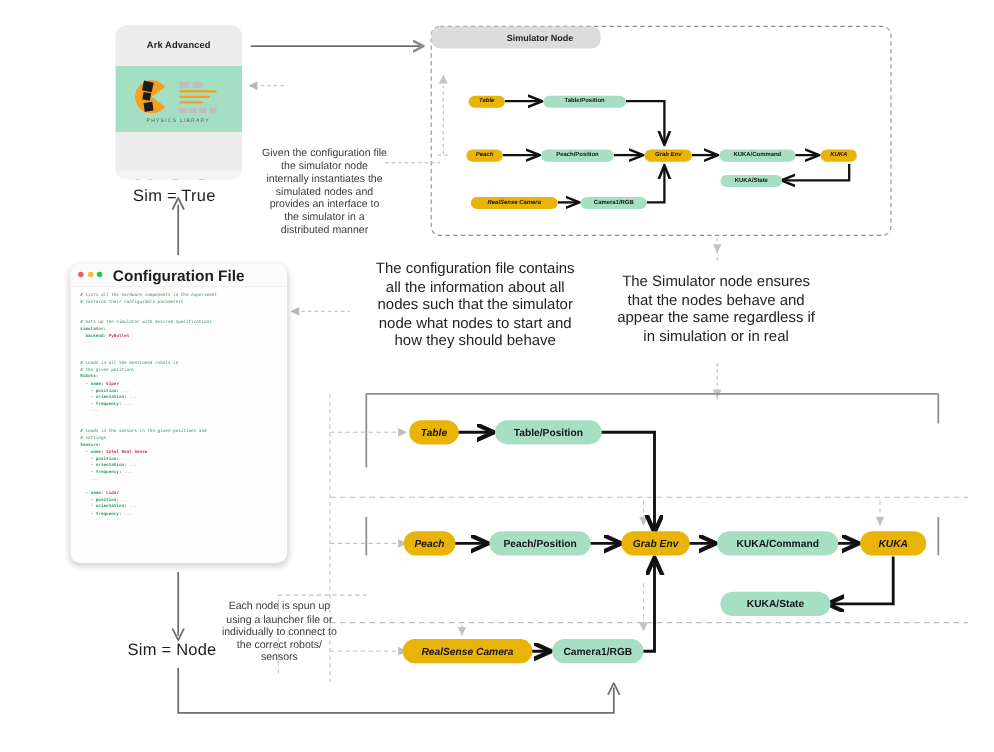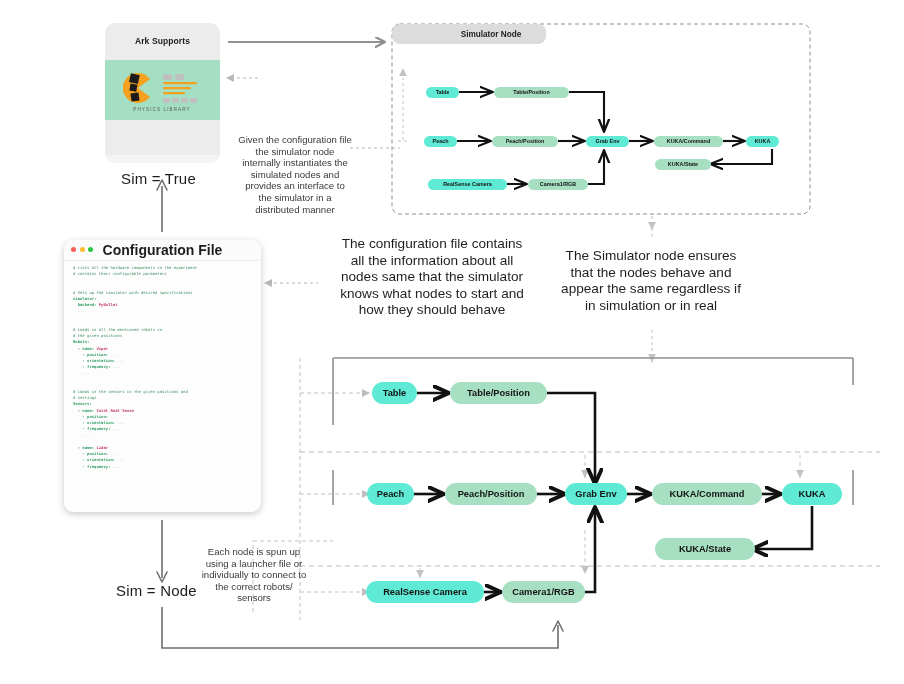--- a/index.html
+++ b/index.html
@@ -49,21 +49,21 @@
       font-family:"DejaVu Sans Mono",monospace;font-size:3.9px;line-height:6.2px;
       white-space:pre;}
   .cm{color:#3f8f62;}
   .ky{color:#2f9e63;font-weight:bold;}
   .vl{color:#c23b6d;font-weight:bold;}
   .dt{color:#9aa39c;}
 
   
   .node{position:absolute;display:flex;align-items:center;justify-content:center;
         border-radius:999px;font-weight:bold;color:#141414;box-sizing:border-box;}
-  .n-gray{background:#5eead4;}
+  .n-gray{background:#eab308;font-style:italic;}
   .n-green{background:#a6dfc2;}
 
   .top .node{font-size:5.4px;height:11px;}
   .bot .node{font-size:9.3px;height:22px;}
 </style>
 </head>
 <body>
 
 <div id="stage">
 
@@ -172,21 +172,21 @@
     <path d="M157,572 L162,582 L167,572" fill="none" stroke="#6f6f6f" stroke-width="1.6" stroke-linecap="round" stroke-linejoin="round"></path>
 
     <path d="M162,607 L162,648 L558,648 L558,625" fill="none" stroke="#6f6f6f" stroke-width="1.6"></path>
     <path d="M553,631 L558,621 L563,631" fill="none" stroke="#6f6f6f" stroke-width="1.6" stroke-linecap="round" stroke-linejoin="round"></path>
 
     <line x1="253" y1="612" x2="253" y2="541" stroke="#c2c2c2" stroke-width="1" stroke-dasharray="4 3"></line>
     <line x1="253" y1="541" x2="333" y2="541" stroke="#c2c2c2" stroke-width="1" stroke-dasharray="4 3"></line>
   </svg>
 
   <div class="abs simcard">
-    <div class="simcard-title">Ark Supports</div>
+    <div class="simcard-title">Ark Advanced</div>
 
     <div class="pybullet">
       <svg width="115" height="60" viewBox="0 0 115 60">
         <path d="M33 13 a15 15 0 1 0 0 30 l0 -8 a7.5 7.5 0 1 1 0 -15 Z" fill="#f5a01e"></path>
         <circle cx="33" cy="28" r="15" fill="#f5a01e"></circle>
         <path d="M33 28 L52 14 L52 42 Z" fill="#a4dfc3"></path>
         <rect x="25" y="14" width="9" height="9" transform="rotate(12 29 18)" fill="#1b1b1b"></rect>
         <rect x="25" y="24" width="7" height="7" transform="rotate(10 28 27)" fill="#1b1b1b"></rect>
         <rect x="26" y="33" width="8" height="8" transform="rotate(-8 30 37)" fill="#1b1b1b"></rect>
         <g fill="#f5a01e">
@@ -242,21 +242,21 @@
       <div class="dot d1"></div>
       <div class="dot d2"></div>
       <div class="dot d3"></div>
     </div>
     <div class="cfgtitle">Configuration File</div>
     <div class="code" id="codebody"><div class="cm"># Lists all the hardware components in the experiment</div><div class="cm"># contains their configurable parameters</div><div>&nbsp;</div><div>&nbsp;</div><div class="cm"># Sets up the simulator with desired specifications</div><div><span class="ky">simulator:</span><span class="vl"></span></div><div><span class="ky">  backend:</span><span class="vl"> PyBullet</span></div><div class="dt">  ...</div><div>&nbsp;</div><div>&nbsp;</div><div class="cm"># Loads in all the mentioned robots in</div><div class="cm"># the given positions</div><div><span class="ky">Robots:</span><span class="vl"></span></div><div><span class="ky">  - name:</span><span class="vl"> Viper</span></div><div><span class="ky">    - position:</span><span class="dt"> ...</span></div><div><span class="ky">    - orientation:</span><span class="dt"> ...</span></div><div><span class="ky">    - frequency:</span><span class="dt"> ...</span></div><div class="dt">    ...</div><div>&nbsp;</div><div>&nbsp;</div><div class="cm"># Loads in the sensors in the given positions and</div><div class="cm"># settings</div><div><span class="ky">Sensors:</span><span class="vl"></span></div><div><span class="ky">  - name:</span><span class="vl"> Intel Real Sense</span></div><div><span class="ky">    - position:</span><span class="dt"> ...</span></div><div><span class="ky">    - orientation:</span><span class="dt"> ...</span></div><div><span class="ky">    - frequency:</span><span class="dt"> ...</span></div><div class="dt">    ...</div><div>&nbsp;</div><div><span class="ky">  - name:</span><span class="vl"> Lidar</span></div><div><span class="ky">    - position:</span><span class="dt"> ...</span></div><div><span class="ky">    - orientation:</span><span class="dt"> ...</span></div><div><span class="ky">    - frequency:</span><span class="dt"> ...</span></div></div>
   </div>
 
   <div class="abs label-sim" style="left:116px;top:582px;">Sim = Node</div>
 
-  <div class="abs note-big" style="left:334px;top:236px;width:196px;">The configuration file contains all the information about all nodes same that the simulator knows what nodes to start and how they should behave</div>
+  <div class="abs note-big" style="left:334px;top:236px;width:196px;">The configuration file contains all the information about all nodes such that the simulator node what nodes to start and how they should behave</div>
 
   <div class="abs note-big" style="left:560px;top:248px;width:182px;">The Simulator node ensures that the nodes behave and appear the same regardless if in simulation or in real</div>
 
   <div class="abs note" style="left:200px;top:546px;width:108px;">Each node is spun up using a launcher file or individually to connect to the correct robots/ sensors</div>
 
   <div class="bot">
     <div class="node n-gray abs" style="left:372px;top:382px;width:45px;">Table</div>
     <div class="node n-green abs" style="left:450px;top:382px;width:97px;">Table/Position</div>
 
     <div class="node n-gray abs" style="left:367px;top:483px;width:47px;">Peach</div>

